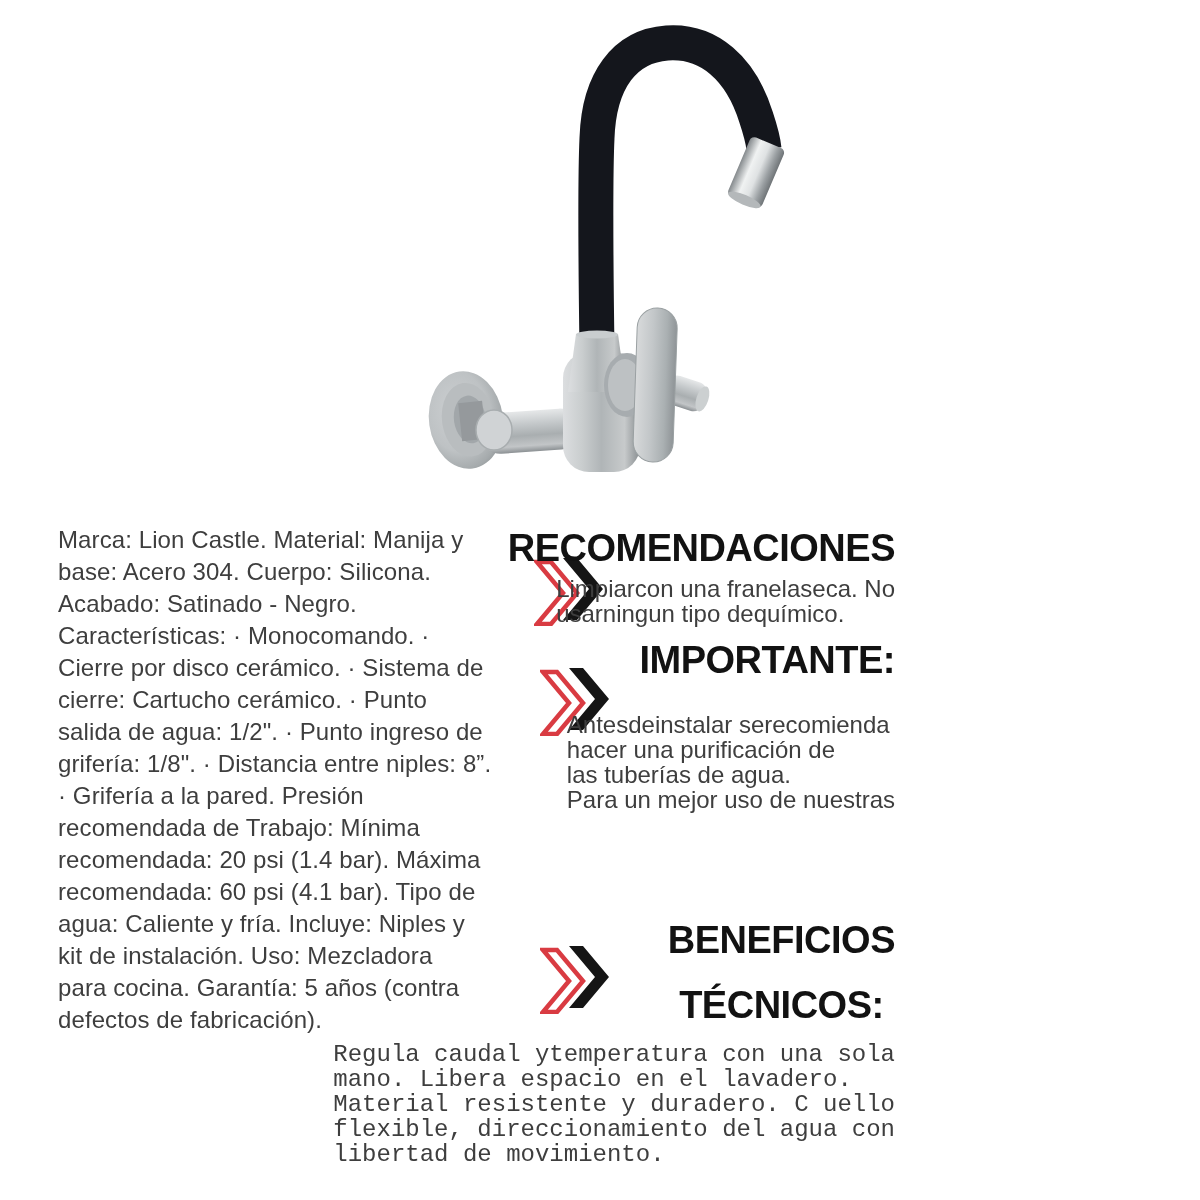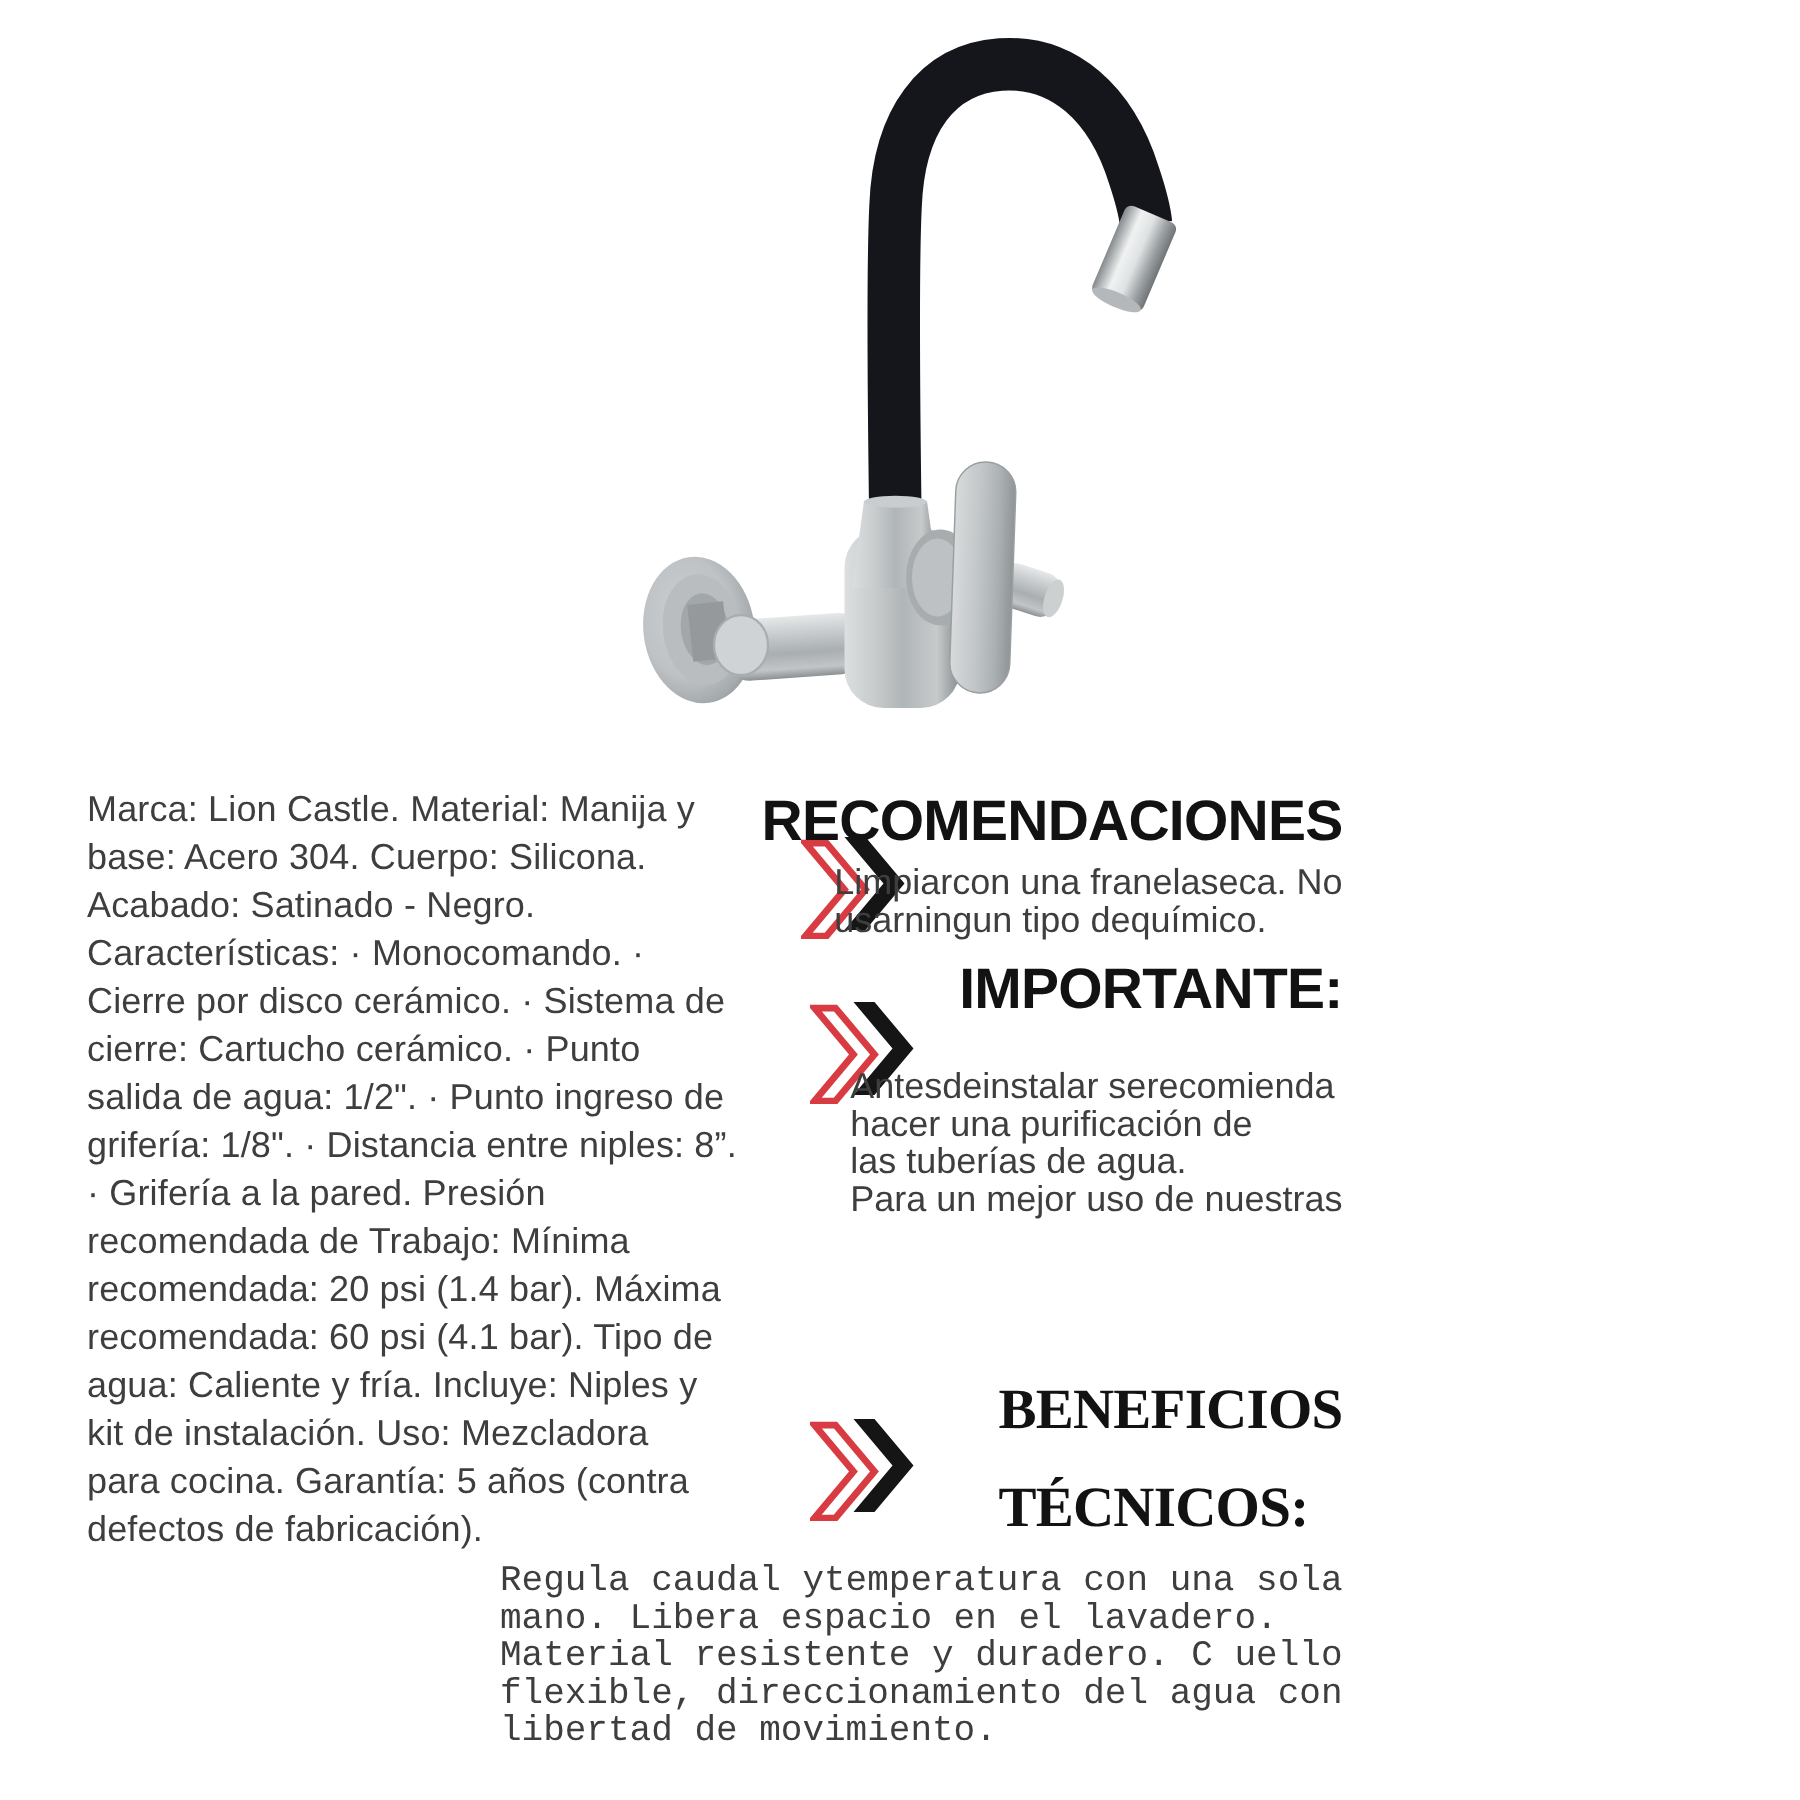--- a/index.html
+++ b/index.html
@@ -33,41 +33,41 @@
     position: absolute;
     width: 72px;
     height: 70px;
   }
   .chevron.c1 { left: 534px; top: 556px; }
   .chevron.c2 { left: 540px; top: 666px; }
   .chevron.c3 { left: 540px; top: 944px; }
   .r-head {
     position: absolute;
     right: 61px;
-    text-align: left;
+    text-align: center;
     font-weight: 800;
     color: #121212;
     font-size: 38px;
     line-height: 40px;
     letter-spacing: -0.5px;
     white-space: pre;
   }
   .r-body {
     position: absolute;
     right: 61px;
     color: #3e3e3e;
     font-size: 24px;
     line-height: 25px;
     white-space: pre;
   }
   .reco-head  { top: 528px; }
   .reco-body  { top: 576px; }
   .imp-head   { top: 640px; }
   .imp-body   { top: 712px; margin-left: 32px; }
-  .ben-head   { top: 908px; line-height: 65px; font-family: Liberation Serif, serif; }
+  .ben-head   { top: 908px; line-height: 65px; }
   .ben-body   { top: 1042px; font-family: Liberation Mono, monospace; }
 </style>
 </head>
 <body>
 
 <div class="canvas">
 
   <svg class="faucet" viewBox="0 0 400 460">
     <defs>
       <linearGradient id="gV" x1="0" y1="0" x2="0" y2="1">

